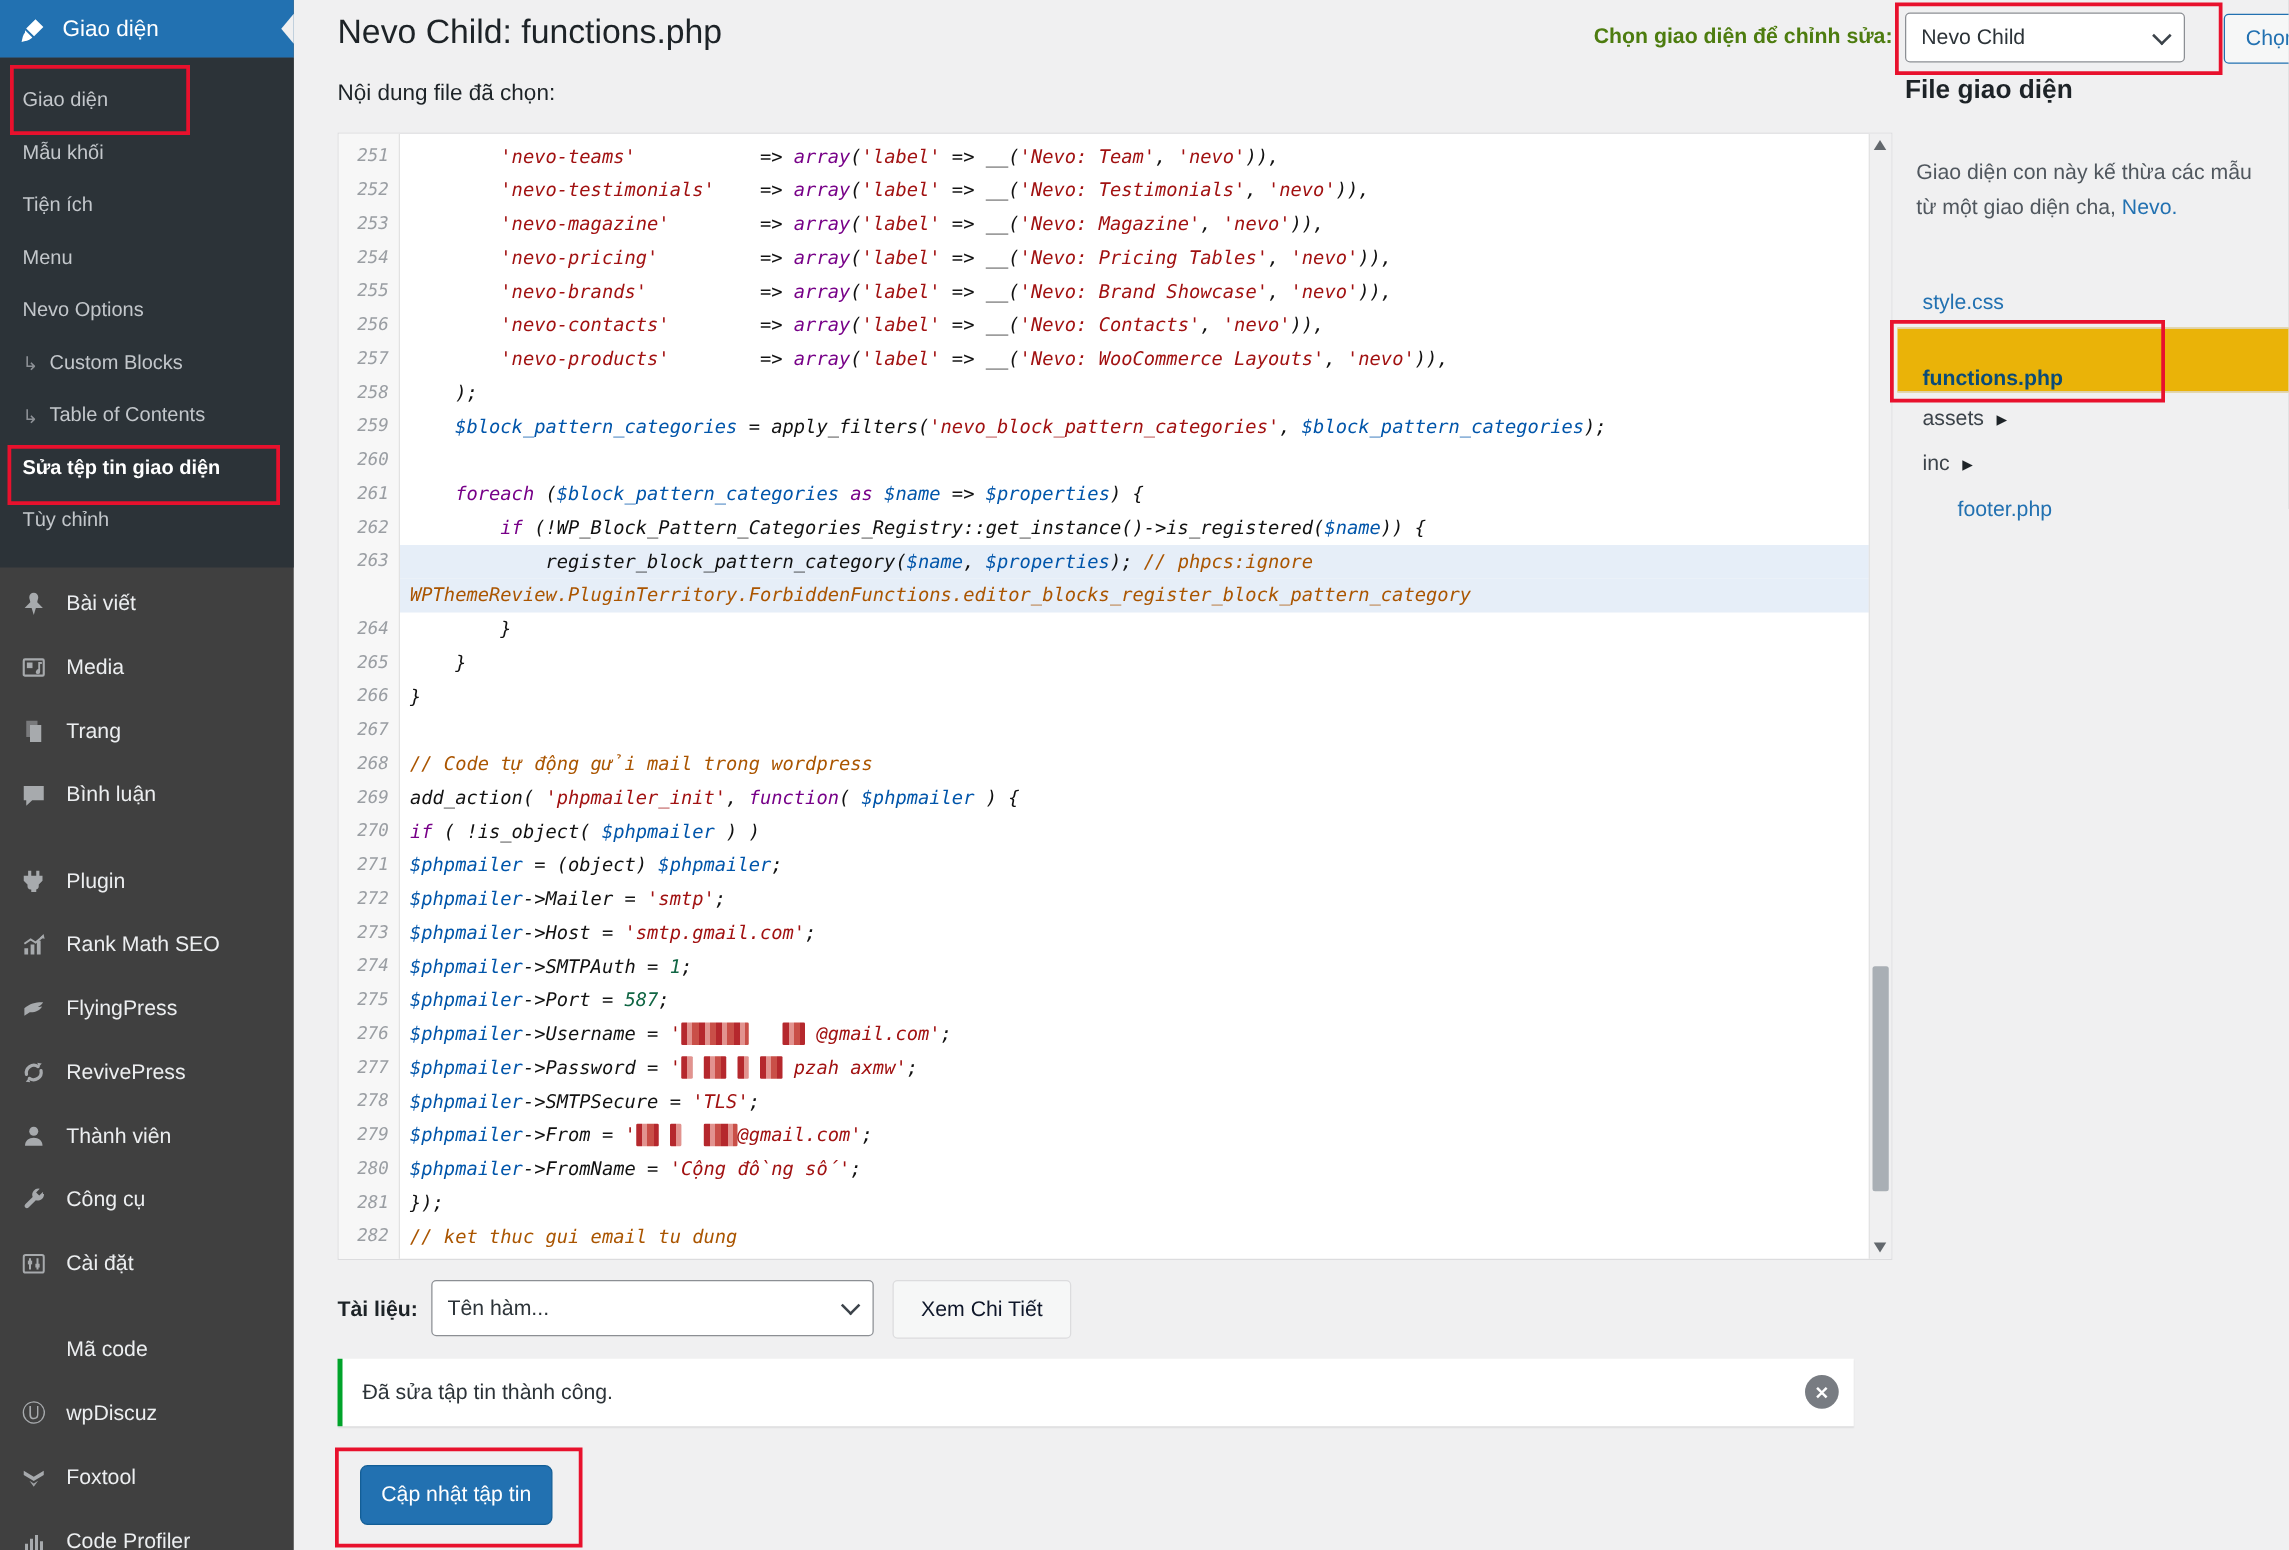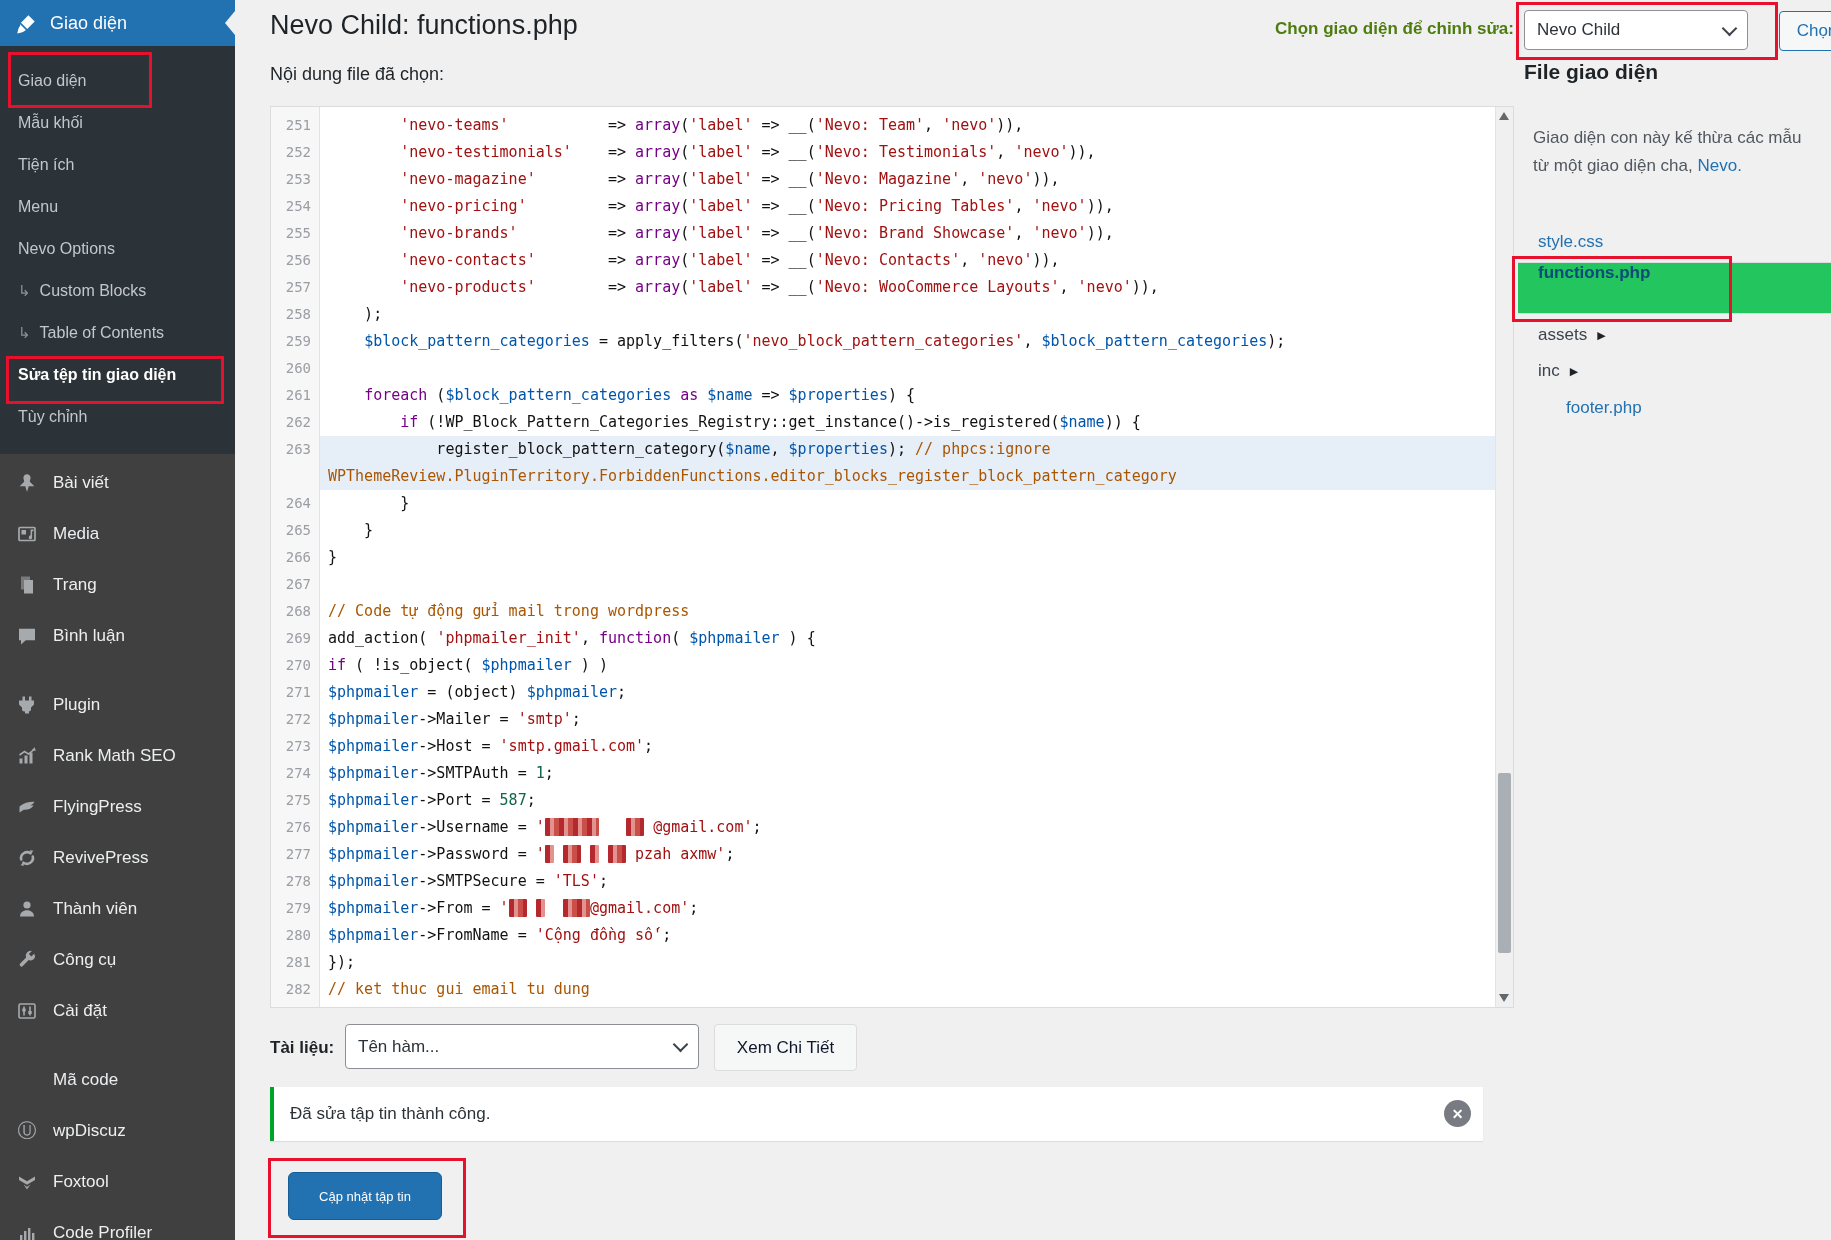--- a/index.html
+++ b/index.html
@@ -34,21 +34,21 @@
   .theme-select{position:absolute;left:1524px;top:10px;width:224px;height:40px;}
   .choose-btn{position:absolute;left:1779px;top:11px;width:74px;height:38px;background:#f6f7f7;
         border:1px solid #2271b1;border-radius:4px;color:#2271b1;font-size:17px;display:flex;
         align-items:center;justify-content:center;cursor:pointer;}
   .content-label{position:absolute;left:270px;top:64px;font-size:18px;color:#1d2327;}
 
   
   .code-box{position:absolute;left:270px;top:106px;width:1244px;height:902px;background:#fff;
             border:1px solid #dcdcde;box-sizing:border-box;}
   .gutter{position:absolute;left:0;top:0;width:48px;height:100%;background:#f7f7f7;border-right:1px solid #e2e2e2;}
-  .rows{position:absolute;left:0;top:5px;right:17px;}
+  .rows{position:absolute;left:0;top:5px;right:17px;font-style:italic;}
   .row{display:flex;height:27px;line-height:27px;font-family:"DejaVu Sans Mono",monospace;font-size:15px;}
   .ln{width:40px;padding-right:9px;text-align:right;color:#9a9ea3;flex:none;font-size:14px;}
   .lc{flex:1;padding-left:8px;white-space:pre;overflow:hidden;color:#111;}
   .row.hl .lc{background:var(--line_highlight);}
   .t-s{color:var(--str);} .t-k{color:var(--keyword);} .t-v{color:var(--variable);}
   .t-n{color:var(--number);} .t-c{color:var(--comment);} .t-p{color:#111;}
   .t-r{background:repeating-linear-gradient(90deg,#b5282d 0 5px,#e2938f 5px 9px,#c94f48 9px 14px);border-radius:1px;}
   .vscroll{position:absolute;right:0;top:0;width:17px;height:100%;background:#f0f0f1;border-left:1px solid #e3e3e3;}
   .vs-up{position:absolute;top:5px;left:3px;width:0;height:0;border:5px solid transparent;border-top:none;
          border-bottom:8px solid #63686d;cursor:pointer;}
@@ -62,30 +62,30 @@
   .details-btn{position:absolute;left:714px;top:1024px;width:141px;height:45px;background:#f6f7f7;
         border:1px solid #dcdcde;border-radius:4px;color:#0f172a;font-size:17px;display:flex;
         align-items:center;justify-content:center;}
   .notice{position:absolute;left:270px;top:1087px;width:1213px;height:54px;background:#fff;
         border-left:4px solid var(--success);box-shadow:0 1px 1px rgba(0,0,0,.08);display:flex;
         align-items:center;padding-left:16px;font-size:17px;color:#2c3338;box-sizing:border-box;}
   .notice-dismiss{position:absolute;right:12px;top:13px;width:27px;height:27px;border-radius:50%;
         background:#787c82;color:#fff;display:flex;align-items:center;justify-content:center;
         font-size:14px;font-weight:700;cursor:pointer;}
   .update-btn{position:absolute;left:288px;top:1172px;width:152px;height:46px;background:#2271b1;
-        border:1px solid #135e96;border-radius:6px;color:#fff;font-size:13px;display:flex;
+        border:1px solid #135e96;border-radius:6px;color:#fff;font-size:17px;display:flex;
         align-items:center;justify-content:center;cursor:pointer;}
 
   
   .fp-heading{position:absolute;left:1524px;top:60px;font-size:21px;font-weight:600;color:#1d2327;text-align:right;}
   .fp-desc{position:absolute;left:1533px;top:124px;width:272px;font-size:17px;line-height:28px;color:#50575e;}
   .fp-desc .parent-link{color:#2271b1;cursor:pointer;}
   .file-link{position:absolute;left:1538px;color:#2271b1;font-size:17px;cursor:pointer;}
-  .file-current{position:absolute;left:1518px;right:0;height:50px;background:#22c55e;border-top:1px solid #dcdcde;
-        border-bottom:1px solid #dcdcde;display:flex;align-items:flex-start;padding-left:20px;
+  .file-current{position:absolute;left:1518px;right:0;height:50px;background:#eab308;border-top:1px solid #dcdcde;
+        border-bottom:1px solid #dcdcde;display:flex;align-items:flex-end;padding-left:20px;
         font-size:17px;font-weight:700;color:#0a4b78;cursor:pointer;}
   .folder{position:absolute;left:1538px;font-size:17px;color:#3c434a;display:flex;align-items:center;gap:10px;cursor:pointer;}
   .folder .tri{font-size:11px;color:#1d2327;}
 
   
   .ann{position:absolute;border:3px solid var(--annotation);pointer-events:none;z-index:60;}
 </style>
 </head>
 <body>
 

